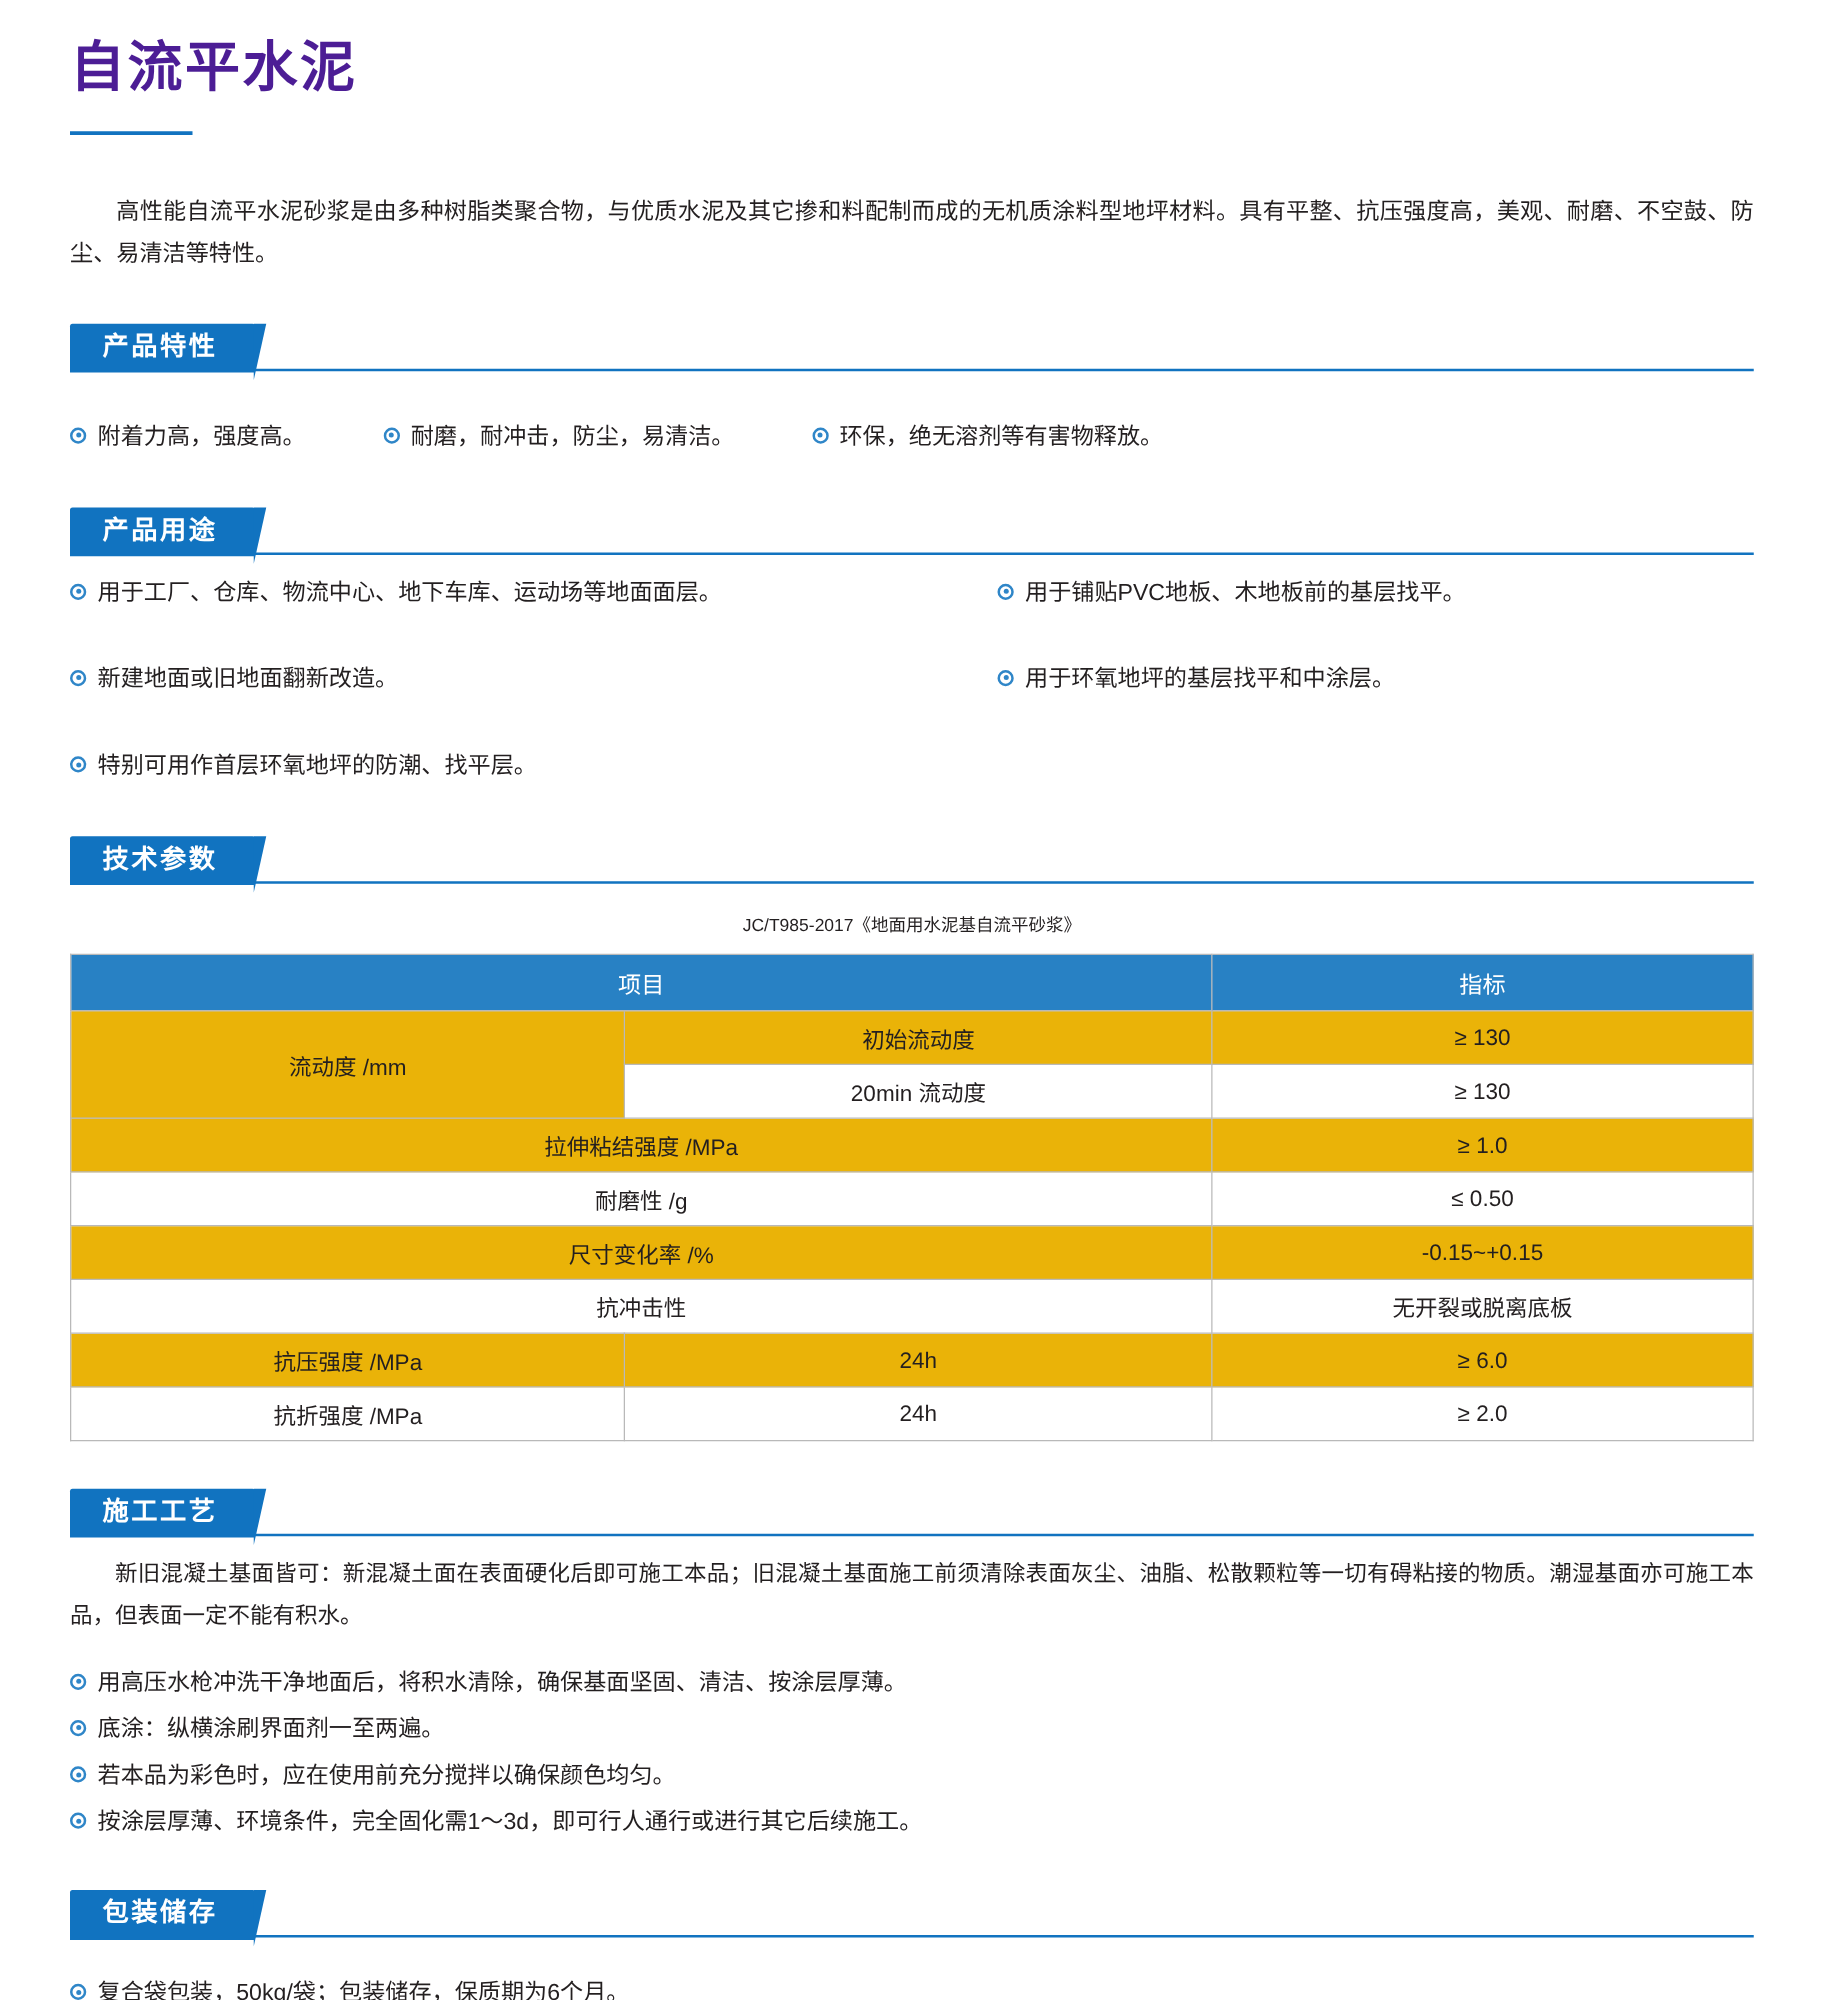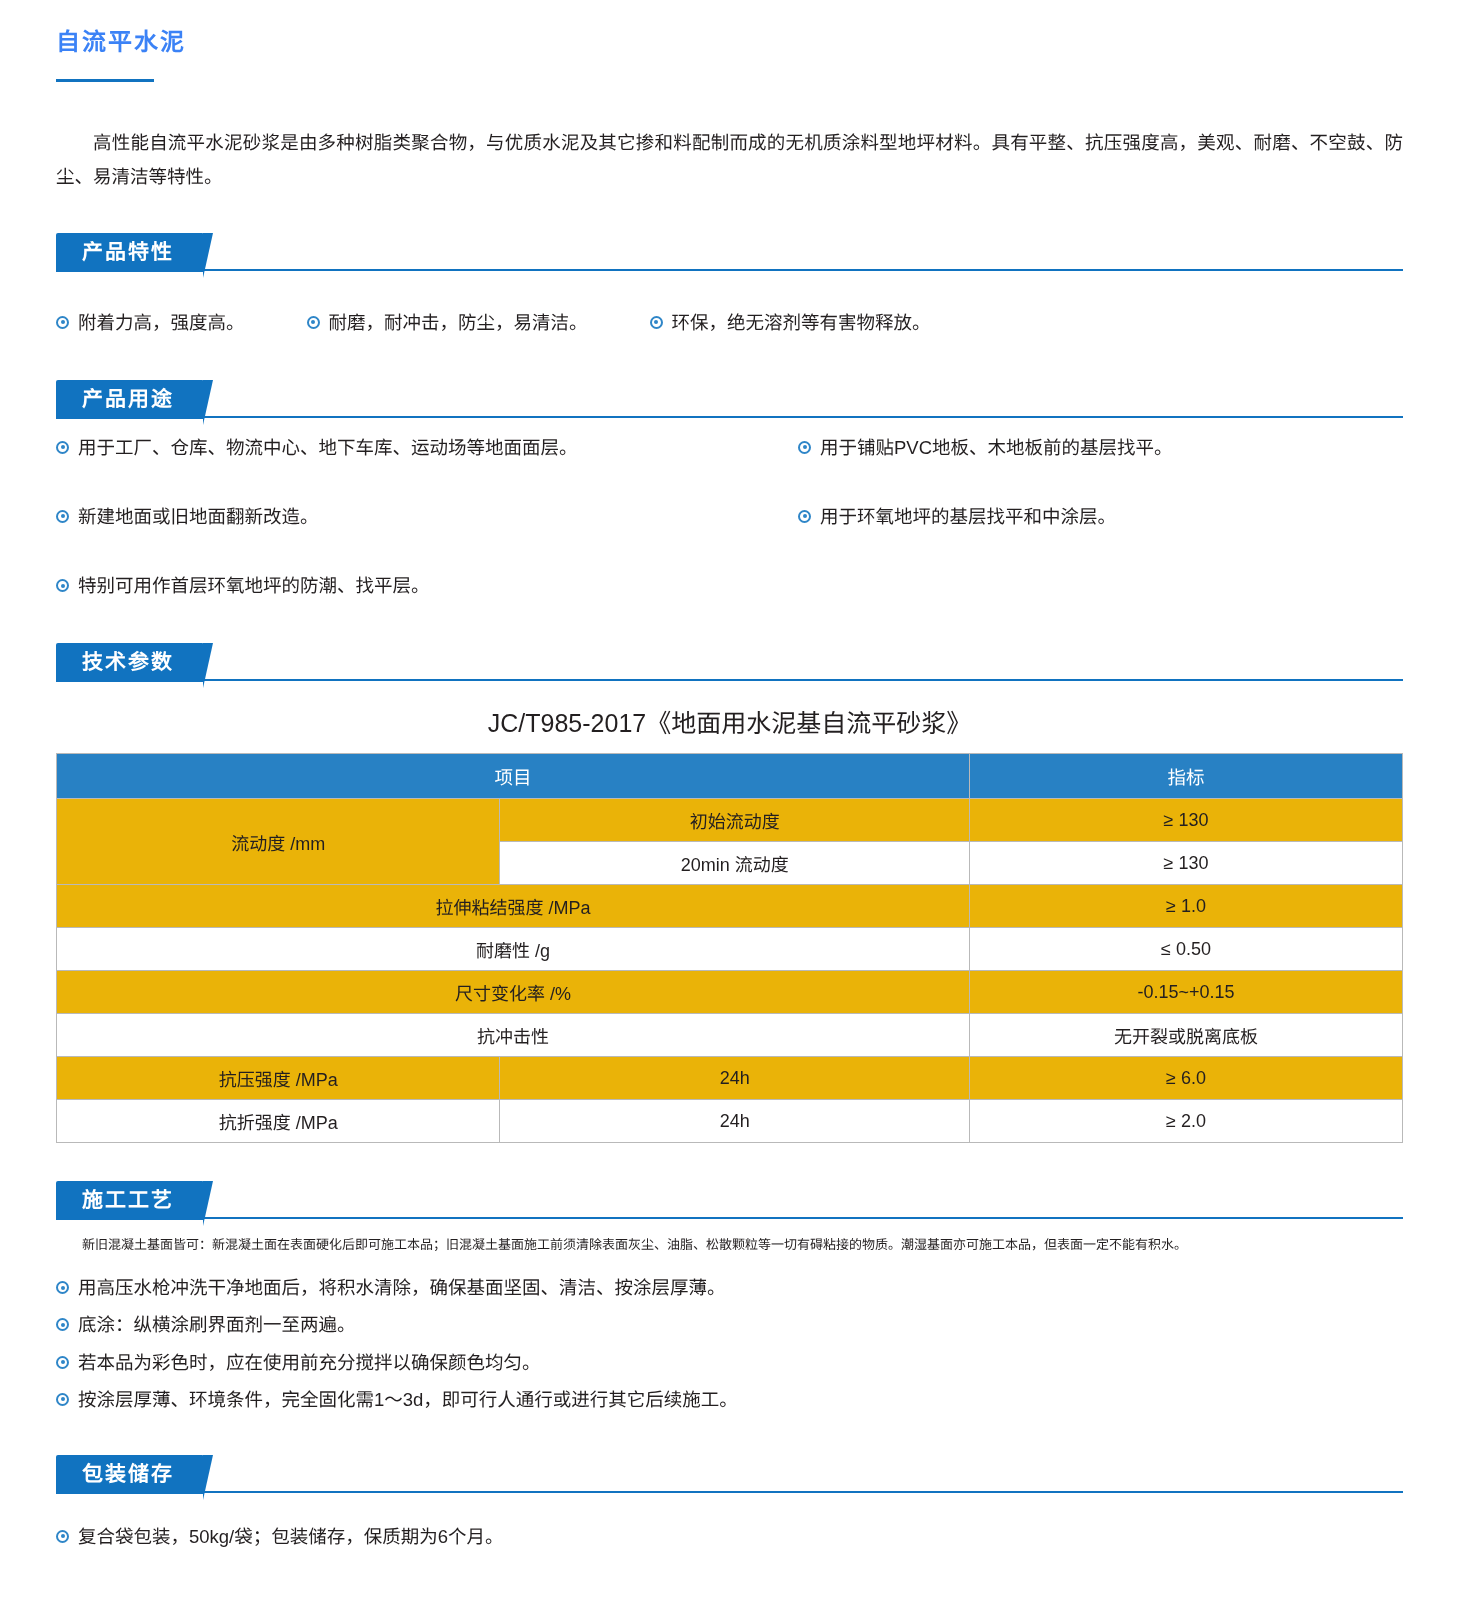--- a/index.html
+++ b/index.html
@@ -16,23 +16,23 @@
     position: relative;
   }
   .page {
     width: 1459px;
     min-height: 1600px;
     padding: 18px 56px 40px 56px;
   }
 
   
   .title {
-    font-size: 24px;
+    font-size: 44px;
     font-weight: bold;
-    color: #3b82f6;
+    color: #4c1d95;
     letter-spacing: 2px;
     margin: 8px 0 12px 0;
     line-height: 1.3;
   }
   .title-rule {
     width: 98px;
     height: 3px;
     background: #1173c0;
     margin-top: 22px;
   }
@@ -122,21 +122,21 @@
     grid-template-columns: 710px auto;
     column-gap: 0px;
     row-gap: 0px;
     margin-top: 12px;
     gap: 32px;
   }
 
   
   .table-caption {
     text-align: center;
-    font-size: 25px;
+    font-size: 14px;
     margin: 22px 0 14px 0;
     color: #231f20;
   }
   table.spec {
     width: 100%;
     border-collapse: collapse;
     font-size: 18px;
     padding-left: 28px;
   }
   table.spec th {
@@ -153,21 +153,21 @@
     padding: 8px 6px;
     text-align: center;
     color: #231f20;
     height: 37px;
   }
   tr.shade td { background: #eab308; }
   tr.plain td { background: #ffffff; }
 
   
   .proc-para {
-    font-size: 13px;
+    font-size: 18px;
     line-height: 1.85;
     text-indent: 2em;
     text-align: justify;
     margin-top: 14px;
   }
   .proc-list { margin-top: 4px; }
   .proc-list .bullet { align-items: flex-start; }
   .proc-list .bullet .txt { flex: 1; text-align: justify; }
 
   .pack-list { margin-top: 26px; }

